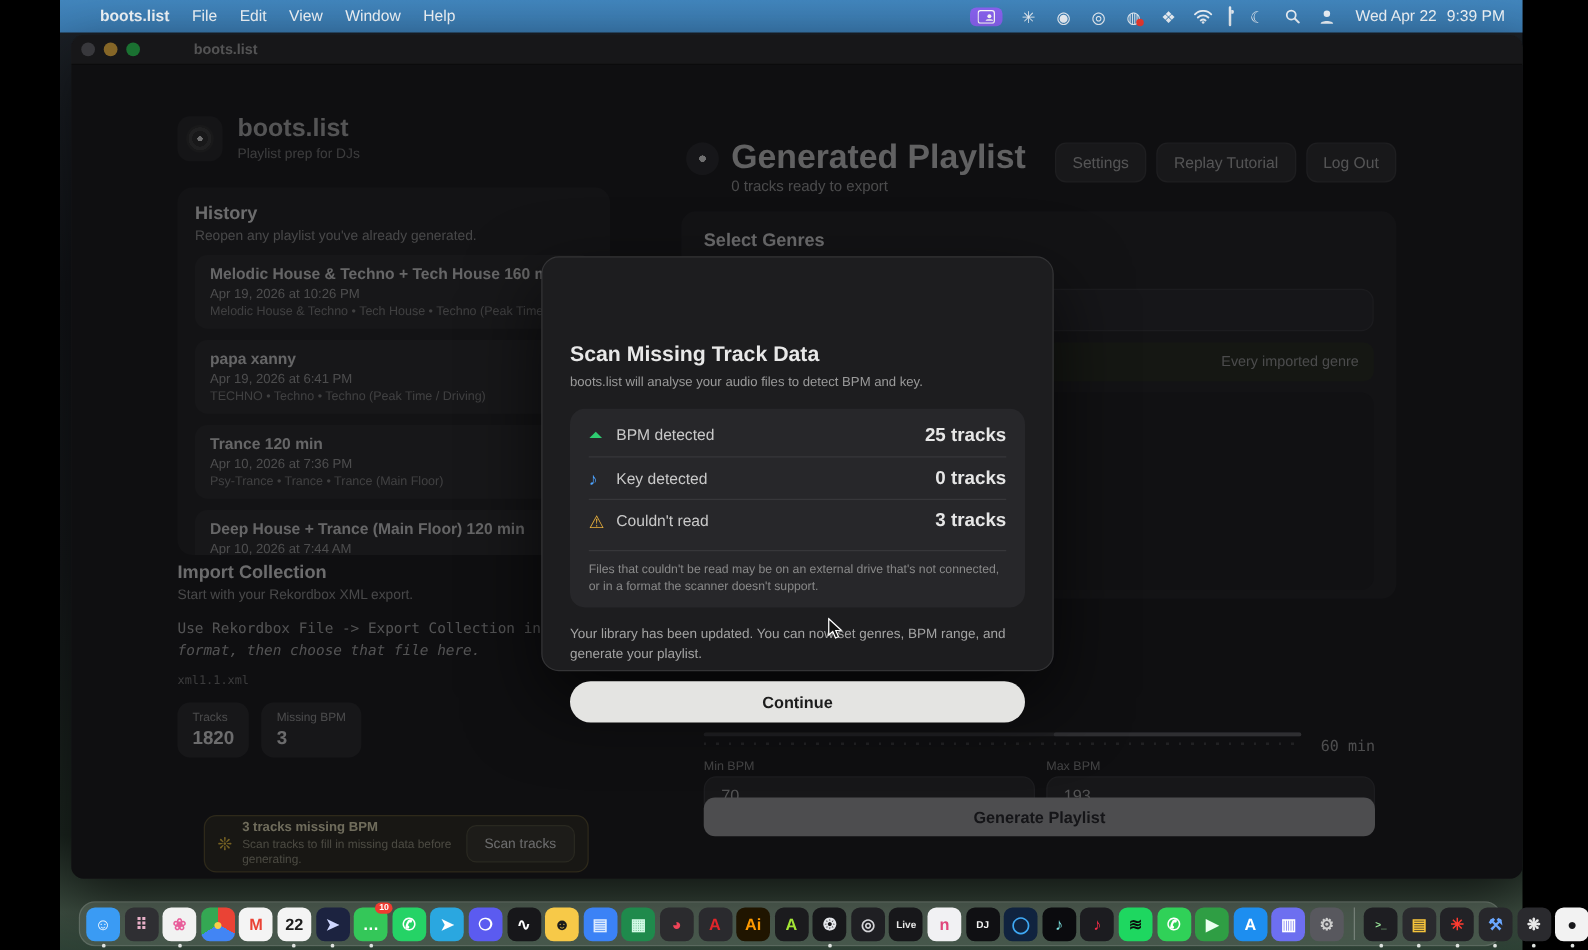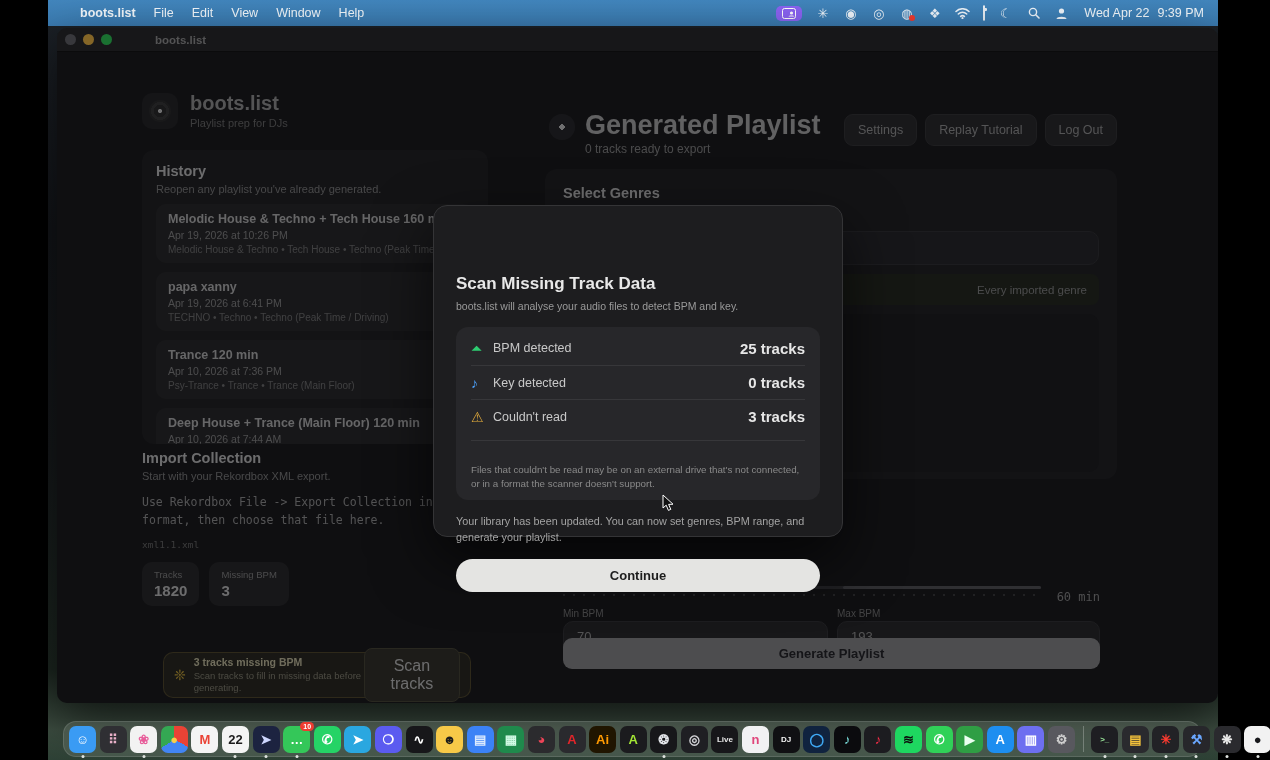--- a/index.html
+++ b/index.html
@@ -52,36 +52,36 @@
   .hitem { background:#29292b; border-radius:10px; padding:8px 12px; margin-top:9px; position:relative; }
   .hname { color:#bdbdbd; font-size:12.5px; font-weight:bold; white-space:nowrap; overflow:hidden; }
   .hdate { color:#8d8d8d; font-size:10.5px; margin-top:3px; }
   .hgenres { color:#767676; font-size:10px; margin-top:3px; white-space:nowrap; overflow:hidden; }
   .hbadge { position:absolute; right:10px; top:8px; background:#333336; color:#9a9a9a;
     font-size:10px; border-radius:8px; padding:2px 7px; }
 
   .import-sec { position:absolute; left:85px; top:398px; width:346px; }
   .import-mono { color:#9a9a9a; font-size:11.5px; line-height:1.55; margin-top:12px;
     white-space:nowrap; overflow:hidden; }
-  .import-mono .l2 { display:block; }
+  .import-mono .l2 { display:block;font-style:italic; }
   .btn-light { background:#98989a; color:#222; font-weight:bold; font-size:12.5px;
     border:none; border-radius:8px; width:100%; height:30px; margin-top:12px; }
   .fname { color:#6c6c6c; font-size:9.5px; margin-top:9px; }
   .stats { display:flex; gap:10px; margin-top:12px; }
   .stat { background:#29292b; border-radius:10px; padding:7px 12px; }
   .stat-l { color:#8a8a8a; font-size:9.5px; }
   .stat-v { color:#c9c9c9; font-size:15px; font-weight:bold; margin-top:2px; }
   .warn-card { position:absolute; left:106px; top:600px; width:308px; height:46px;
     background:#2a2920; border:1px solid rgba(190,160,80,.28); border-radius:10px;
     display:flex; align-items:center; padding:6px 10px; }
   .warn-ic { color:#d9b23c; font-size:14px; margin-right:8px; }
   .warn-t { color:#cfc9a8; font-size:10.5px; font-weight:bold; }
   .warn-d { color:#8b8878; font-size:9.5px; margin-top:2px; width:170px; line-height:1.25; }
   .btn-scan { margin-left:auto; background:#33322a; border:1px solid #4a4838; color:#c9c9c9;
-    font-size:16px; border-radius:8px; padding:8px 14px; }
+    font-size:11px; border-radius:8px; padding:8px 14px; }
 
   
   .mhead-icon { position:absolute; left:492px; top:62px; width:26px; height:26px; border-radius:50%;
     background:radial-gradient(circle at 50% 50%, #cfcfcf 0 14%, #27272a 15% 100%); }
   .mtitle-big { position:absolute; left:528px; top:58px; color:#b3b3b3; font-size:27px; font-weight:bold; }
   .msub { position:absolute; left:528px; top:90px; color:#8a8a8a; font-size:12px; }
   .hbtns { position:absolute; left:818px; top:62px; width:242px; display:flex; gap:8px; justify-content:flex-end; }
   .btn-dark { background:#2b2b2d; color:#9c9c9c; font-size:12.5px; border:1px solid #353537;
     border-radius:9px; padding:8px 13px; white-space:nowrap; }
 
@@ -111,21 +111,21 @@
     background:#1d1d1f; border:1px solid #343436; border-radius:14px;
     box-shadow:0 24px 60px rgba(0,0,0,.65); padding:20px 22px; }
   .modal-title { color:#e8e8e8; font-size:17px; font-weight:bold;margin-top:48px; }
   .modal-sub { color:#9a9a9a; font-size:10.5px; margin-top:6px; }
   .modal-card { background:#27272a; border-radius:12px; margin-top:15px; padding:4px 15px 10px; }
   .mrow { display:flex; align-items:center; height:34px; }
   .mrow + .mrow { border-top:1px solid #37373a; }
   .mrow-ic { width:22px; font-size:14px; }
   .mrow-l { color:#c9c9c9; font-size:12.5px; }
   .mrow-v { margin-left:auto; color:#e6e6e6; font-size:15px; font-weight:bold; }
-  .modal-note { color:#8a8a8a; font-size:9.8px; line-height:1.4; margin-top:7px; border-top:1px solid #37373a; padding-top:22px; }
+  .modal-note { color:#8a8a8a; font-size:9.8px; line-height:1.4; margin-top:7px; border-top:1px solid #37373a; padding-top:8px; }
   .modal-footer { color:#a3a3a3; font-size:10.8px; line-height:1.45; margin-top:14px; width:355px; }
   .btn-continue { width:100%; height:33px; margin-top:13px; background:#e4e4e2; color:#1d1d1d;
     font-weight:bold; font-size:13px; border:none; border-radius:17px; position:relative; }
   .cursor { position:absolute; left:228px; top:288px; z-index:12; }
 
   
   .dock { position:absolute; left:15px; top:721px; width:1138px; height:36px;
     background:rgba(105,120,108,.42); border:1px solid rgba(255,255,255,.12); border-radius:13px;
     display:flex; align-items:center; padding:0 5px; gap:3.6px; }
   .dicon { width:27px; height:27px; border-radius:7px; display:flex; align-items:center; justify-content:center;

